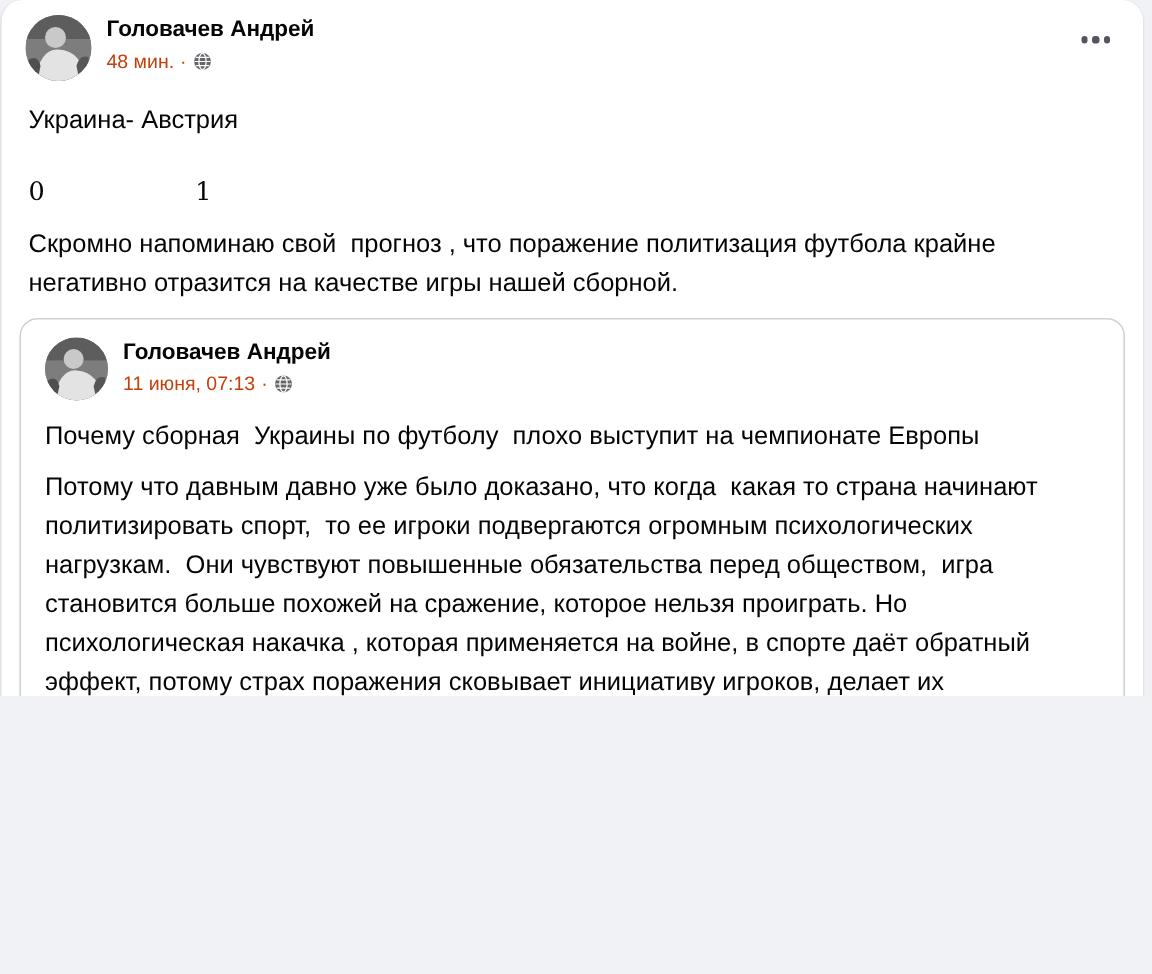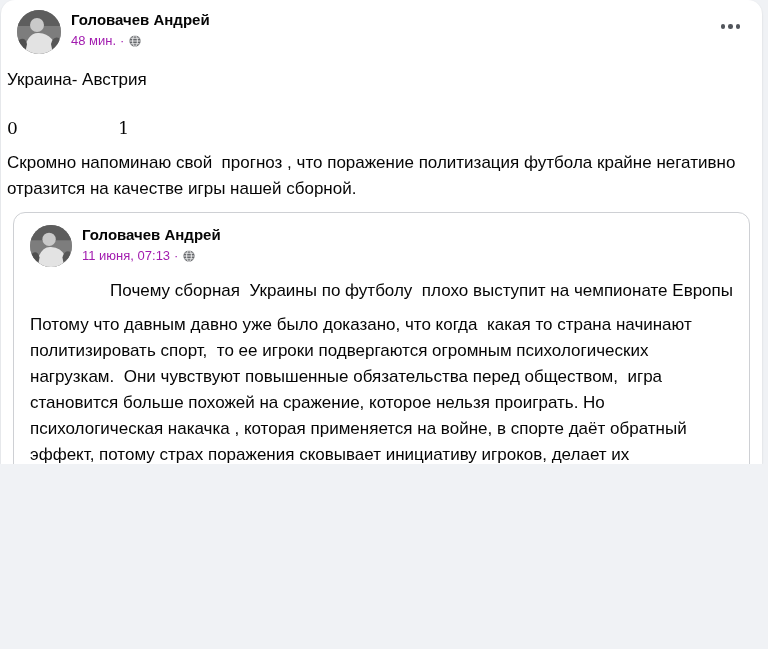--- a/index.html
+++ b/index.html
@@ -22,44 +22,44 @@
   
   .header { display:flex; align-items:flex-start; padding:10px 16px 0 16px; }
   .avatar {
     width:44px; height:44px; border-radius:50%; overflow:hidden; flex:0 0 auto;
     background:#9a9a9a; cursor:pointer;
   }
   .avatar svg { display:block; width:100%; height:100%; }
   .hmeta { margin-left:10px; }
   .name { font-size:15px; font-weight:700; line-height:20px; color:#050505; cursor:pointer; }
   .sub { display:flex; align-items:center; gap:4px; margin-top:2px;
-         font-size:13px; line-height:17px; color:#a21caf; }
+         font-size:13px; line-height:17px; color:#c2410c; }
   .sub .globe { display:inline-flex; margin-left:1px; }
   .more { margin-left:auto; margin-top:8px; display:flex; gap:3px; padding:6px; cursor:pointer; border-radius:50%; }
   .more i { width:4.5px; height:4.5px; border-radius:50%; background:#52565c; display:block; }
   
   .txt { white-space:pre-wrap; font-size:17px; line-height:26px; color:#050505; }
-  .post-body { padding:0 6px; }
+  .post-body { padding:0 18px; }
   .post-line { margin-top:13px; }
   .score { margin-top:22px; font-family:"DejaVu Serif","Liberation Serif",serif; font-size:17px; line-height:26px; }
   .score .away { margin-left:95px; }
   .comment { margin-top:9px; }
   
   .embed {
     margin:10px 12px 0 12px;
     border:1px solid #ced0d4;
     border-radius:12px;
     padding:12px 16px 14px 16px;
     cursor:pointer;
     background:#ffffff;
   }
   .embed .avatar { width:42px; height:42px; }
   .embed .eheader { display:flex; align-items:flex-start; }
   .etext p { margin-top:8px; }
-  .etext p:first-child { margin-top:11px;text-align:right; }
+  .etext p:first-child { margin-top:11px; }
 </style>
 </head>
 <body>
 
 <div class="page">
   <div class="card">
 
     <div class="header">
       <div class="avatar">
         <svg viewBox="0 0 44 44">

